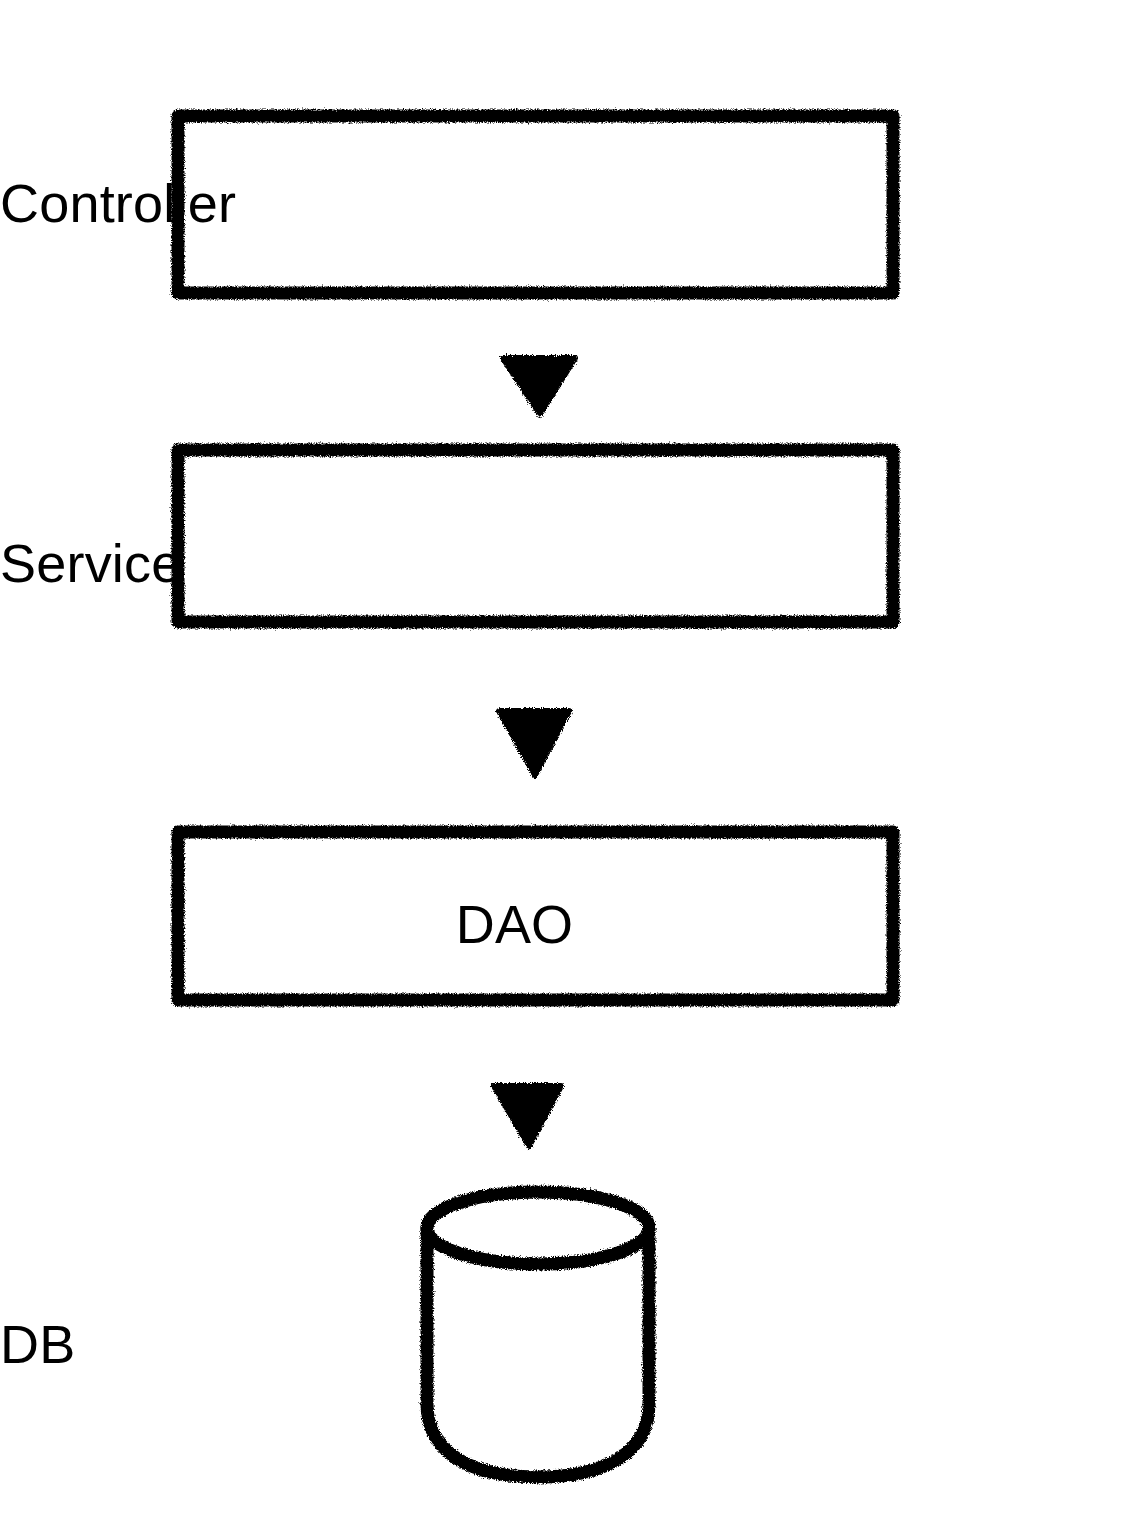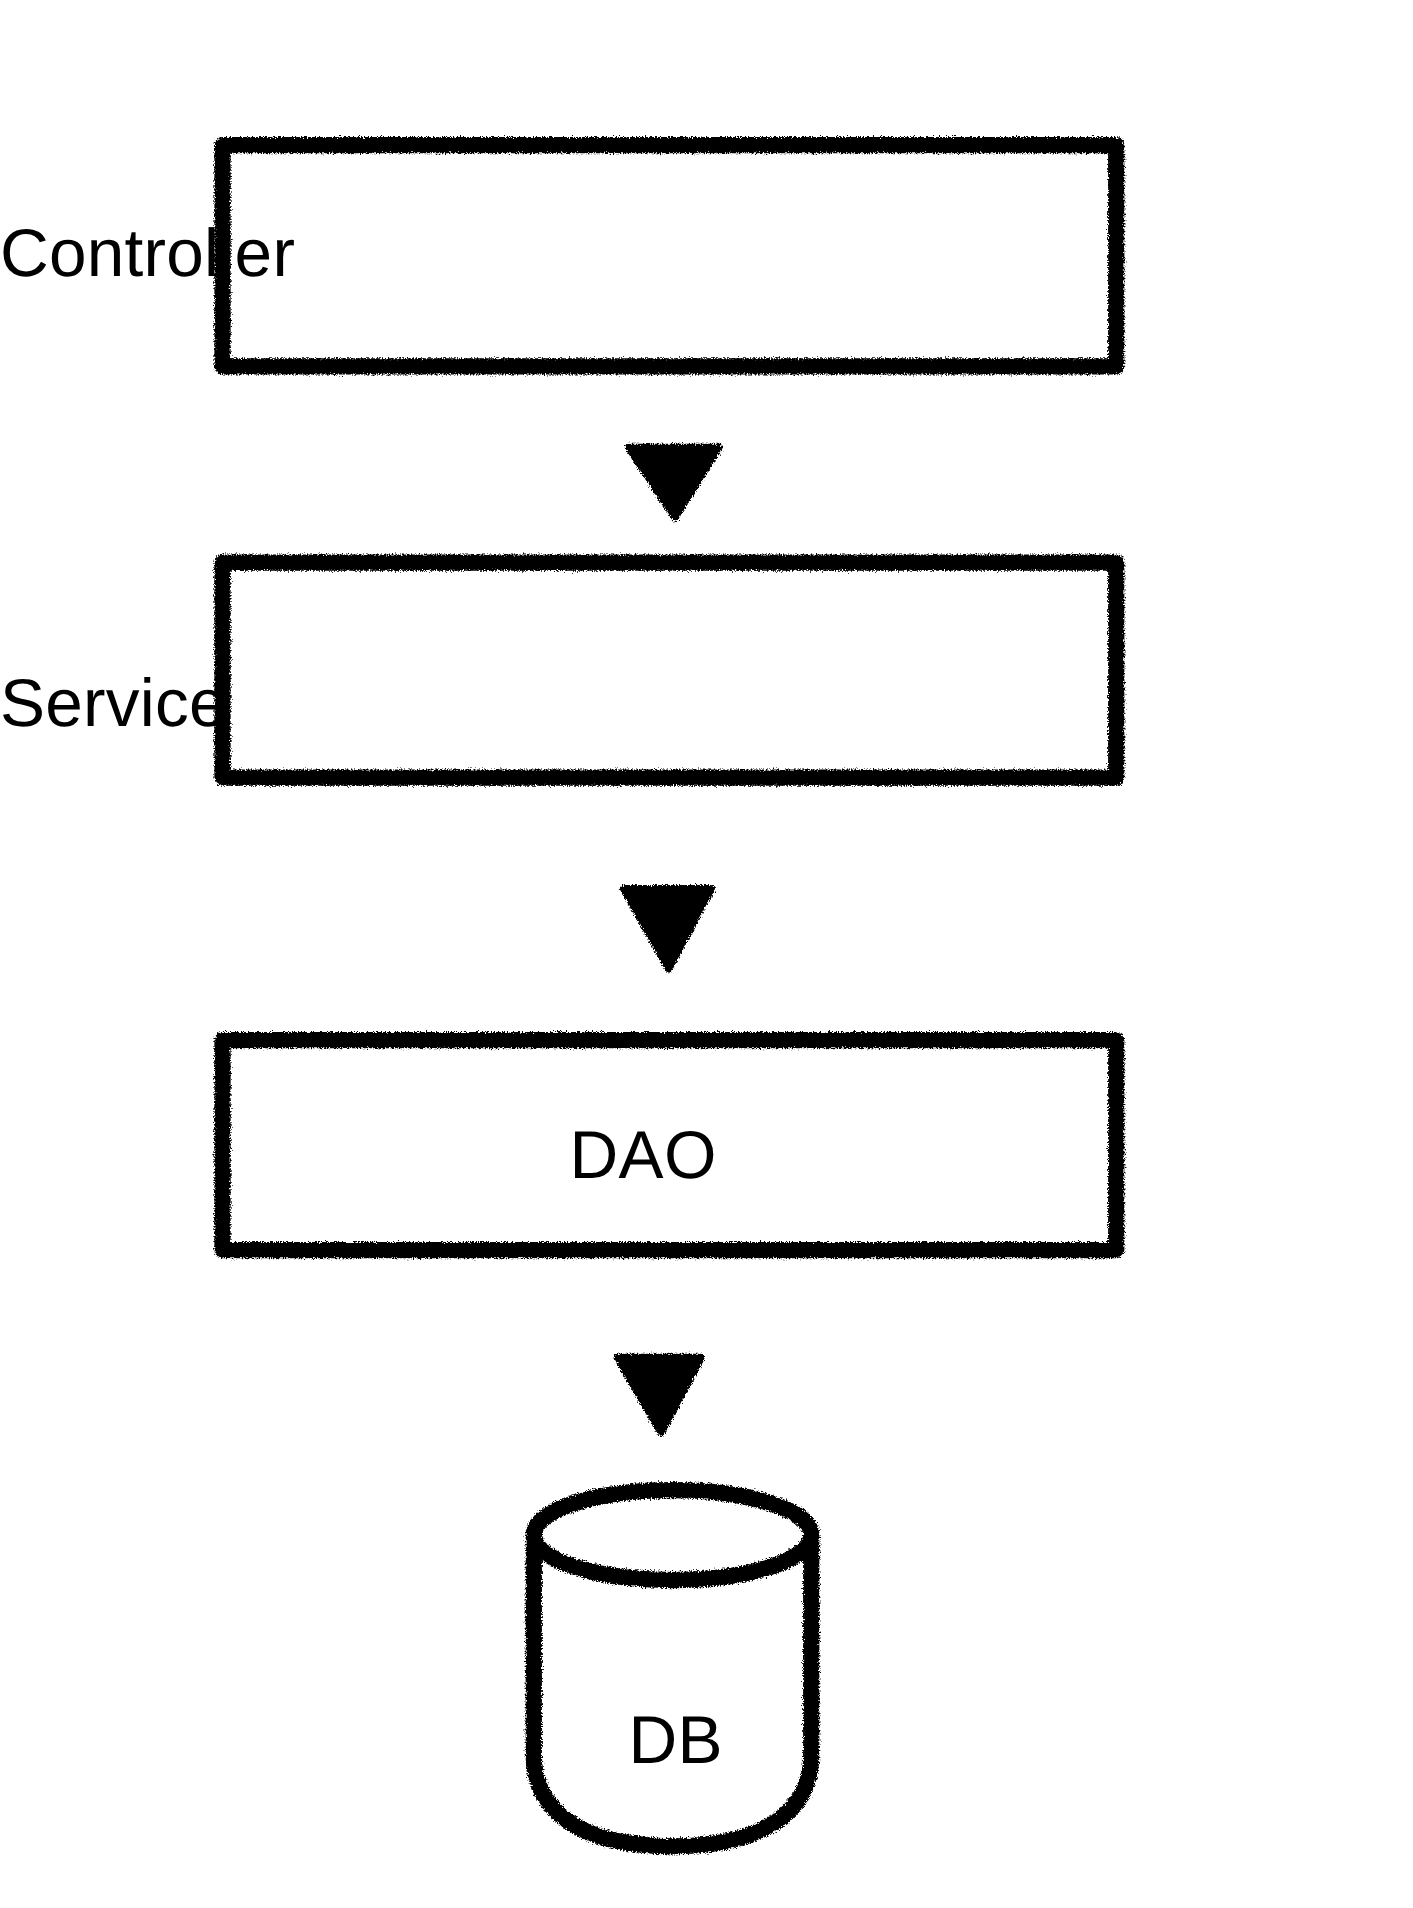--- a/index.html
+++ b/index.html
@@ -54,24 +54,23 @@
   #label-dao {
     left: 12px;
     width: 1005px;
     text-align: center;
     top: 897px;
     font-size: 54px;
   }
   #label-db {
     left: 0;
     width: 1081px;
-    text-align: center;
+    text-align: left;
     top: 1317px;
     font-size: 54px;
-    margin-top: 48px;
   }
 </style>
 </head>
 <body>
 
 <div id="canvas">
 
   <svg id="diagram-svg" viewBox="0 0 1130 1526">
     <defs>
 

